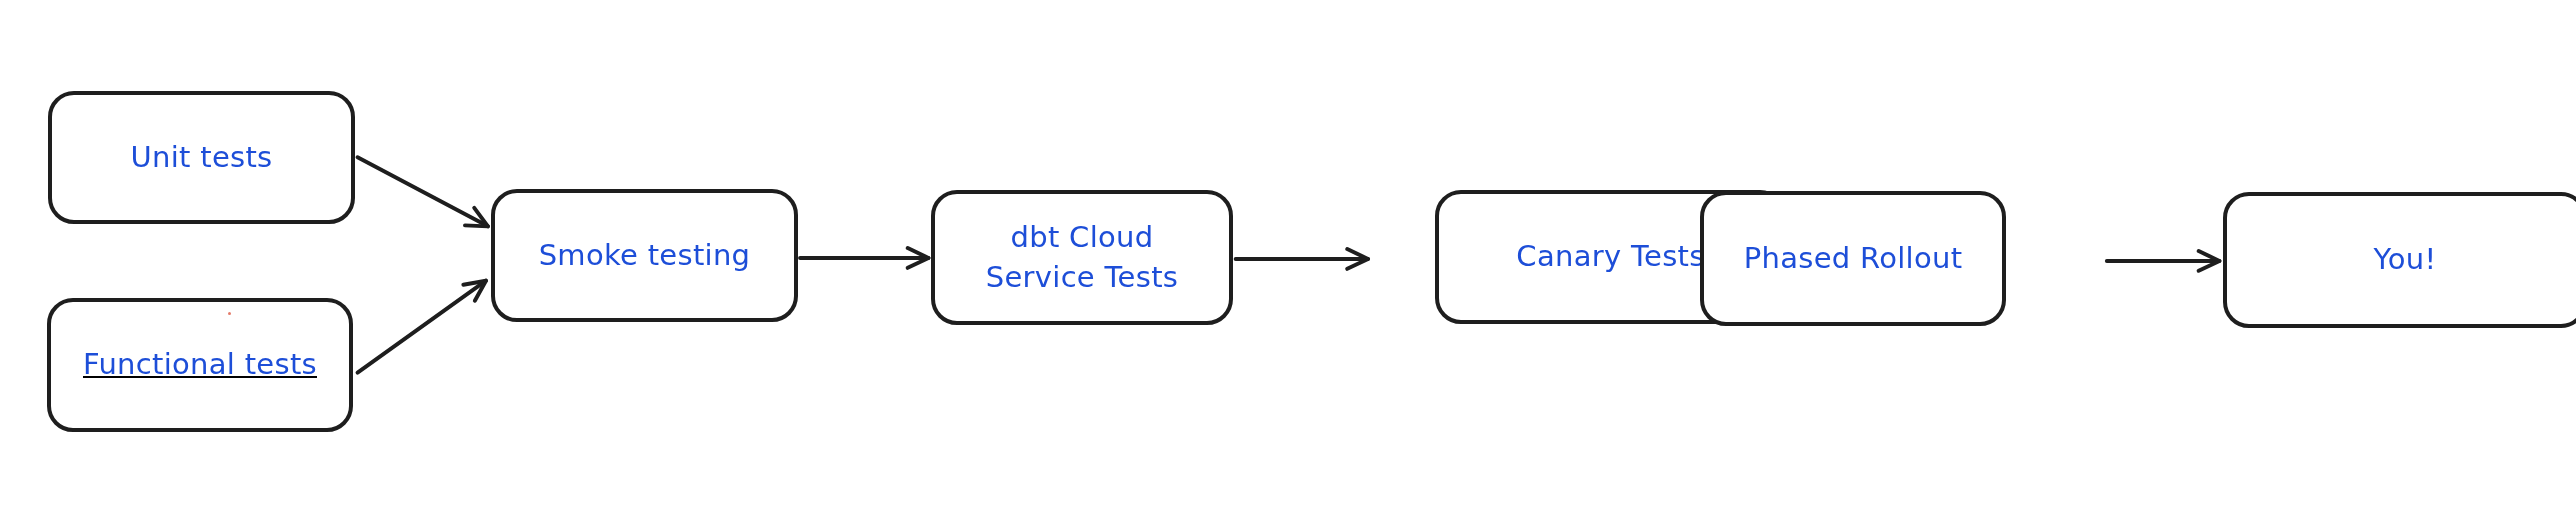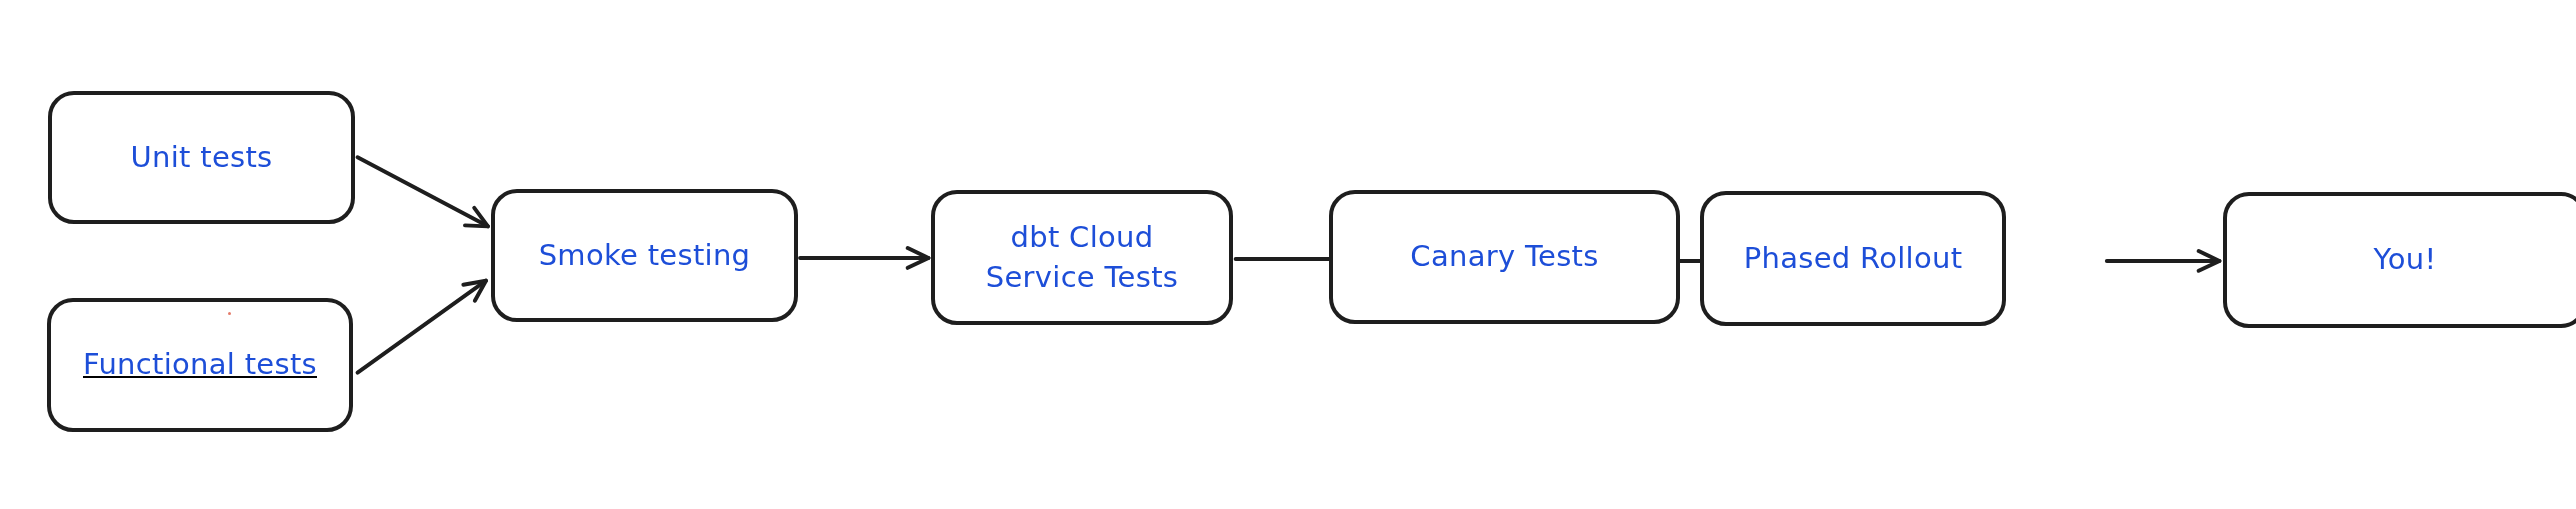--- a/index.html
+++ b/index.html
@@ -39,21 +39,21 @@
     font-size: 29px;
     line-height: 1.35;
     letter-spacing: 0.3px;
     white-space: pre-line;
   }
   
   .node-unit        { left: 48px;   top: 91px;  width: 307px; height: 133px; }
   .node-functional  { left: 47px;   top: 298px; width: 306px; height: 134px; text-decoration: underline; }
   .node-smoke       { left: 491px;  top: 189px; width: 307px; height: 133px; text-align: center; }
   .node-dbt         { left: 931px;  top: 190px; width: 302px; height: 135px; }
-  .node-canary      { left: 1329px; top: 190px; width: 351px; height: 134px; }
+  .node-canary      { left: 1435px; top: 190px; width: 351px; height: 134px; }
   .node-phased      { left: 1700px; top: 191px; width: 306px; height: 135px; }
   .node-you         { left: 2223px; top: 192px; width: 364px; height: 136px; }
   .stray-dot {
     position: absolute;
     left: 228px;
     top: 312px;
     width: 3px;
     height: 3px;
     border-radius: 50%;
     background: #df6450;

